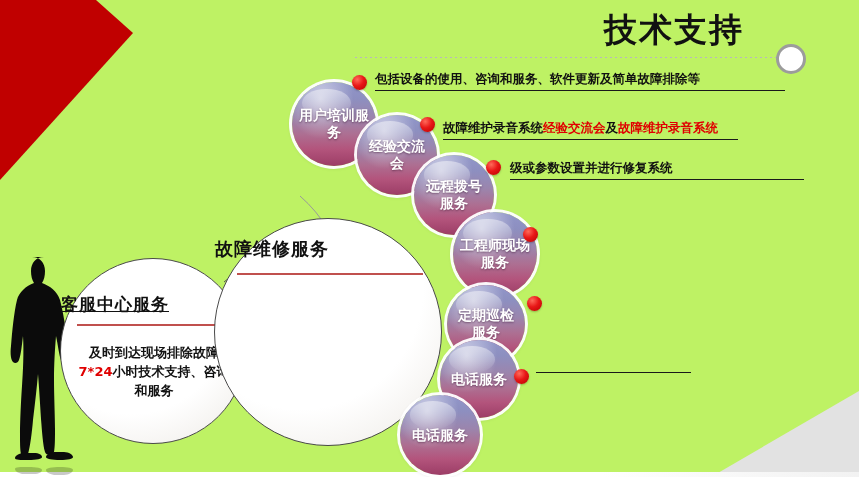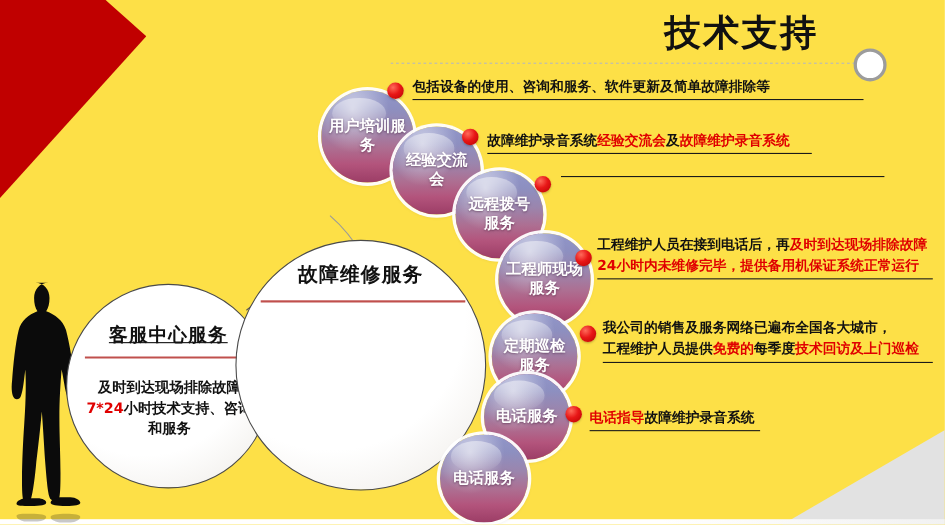--- a/index.html
+++ b/index.html
@@ -3,21 +3,21 @@
 <meta charset="utf-8">
 <style>
   html,body{margin:0;padding:0;}
   body{
     width:859px;height:477px;
     background:#ffffff;
     font-family:"Liberation Sans","DejaVu Sans",sans-serif;
     overflow:hidden;
     position:relative;
   }
-  #stage{position:absolute;left:0;top:0;width:859px;height:477px;overflow:hidden;background:#fde047;}
+  #stage{position:absolute;left:0;top:0;width:859px;height:477px;overflow:hidden;background:#bef264;}
 
   
   .corner-red{
     position:absolute;left:0;top:0;width:140px;height:185px;
     background:#C00000;
     clip-path:polygon(0 0, 96px 0, 133px 33px, 0 180px);
     -webkit-clip-path:polygon(0 0, 96px 0, 133px 33px, 0 180px);
   }
   .corner-gray{
     position:absolute;right:0;bottom:0;width:170px;height:86px;
@@ -59,21 +59,21 @@
   .bigcircle{
     position:absolute;border-radius:50%;
     border:1px solid #4a4a4a;
     background:radial-gradient(circle at 38% 30%,#ffffff 0%,#ffffff 58%,#f4f2ef 82%,#e8e4de 100%);
     box-sizing:border-box;
   }
   .c1{left:60px;top:258px;width:186px;height:186px;}
   .c2{left:214px;top:218px;width:228px;height:228px;}
 
   .c-title{
-    position:absolute;width:100%;text-align:center;
+    position:absolute;width:100%;text-align:left;
     font-size:17px;font-weight:bold;color:#111;
     font-family:"DejaVu Sans",sans-serif;letter-spacing:1px;
   }
   .c1 .c-title{top:34px;text-decoration:underline;}
   .c2 .c-title{top:18px;font-size:18px;}
 
   .c-rule{position:absolute;height:2px;background:#C0504D;}
   .c2 .c-rule{left:22px;top:54px;width:186px;}
 
   .c-arrow{position:absolute;top:61px;left:16px;width:156px;height:10px;}
@@ -217,43 +217,25 @@
   </div>
 
   <div class="tblock" style="left:443px;top:118px;width:360px;">
     <div>
       <span>故障维护录音系统</span><span class="red">经验交流会</span><span>及</span><span class="red">故障维护录音系统</span>
     </div>
     <span class="uline" style="width:295px;"></span>
   </div>
 
   <div class="tblock" style="left:510px;top:158px;width:340px;">
+    <div>
+      <span>级或参数设置并进行修复系统</span>
+    </div>
     <span class="uline" style="width:294px;"></span>
   </div>
 
-  <div class="tblock" style="left:543px;top:212px;width:312px;">
-    <div>
-      <span>工程维护人员在接到电话后，再</span><span class="red">及时到达现场排除故障</span>
-    </div>
-    <div class="red">
-      <span>24小时内未维修完毕，提供备用机保证系统正常运行</span>
-    </div>
-    <span class="uline" style="width:305px;"></span>
-  </div>
-
-  <div class="tblock" style="left:548px;top:288px;width:305px;">
-    <div>
-      <span>我公司的销售及服务网络已遍布全国各大城市，</span>
-    </div>
-    <div>
-      <span>工程维护人员提供</span><span class="red">免费的</span><span>每季度</span><span class="red">技术回访及上门巡检</span>
-    </div>
-    <span class="uline" style="width:300px;"></span>
-  </div>
+
 
   <div class="tblock" style="left:536px;top:370px;width:240px;">
-    <div>
-      <span class="red">电话指导</span><span>故障维护录音系统</span>
-    </div>
     <span class="uline" style="width:155px;"></span>
   </div>
 
 </div>
 
 </body></html>

